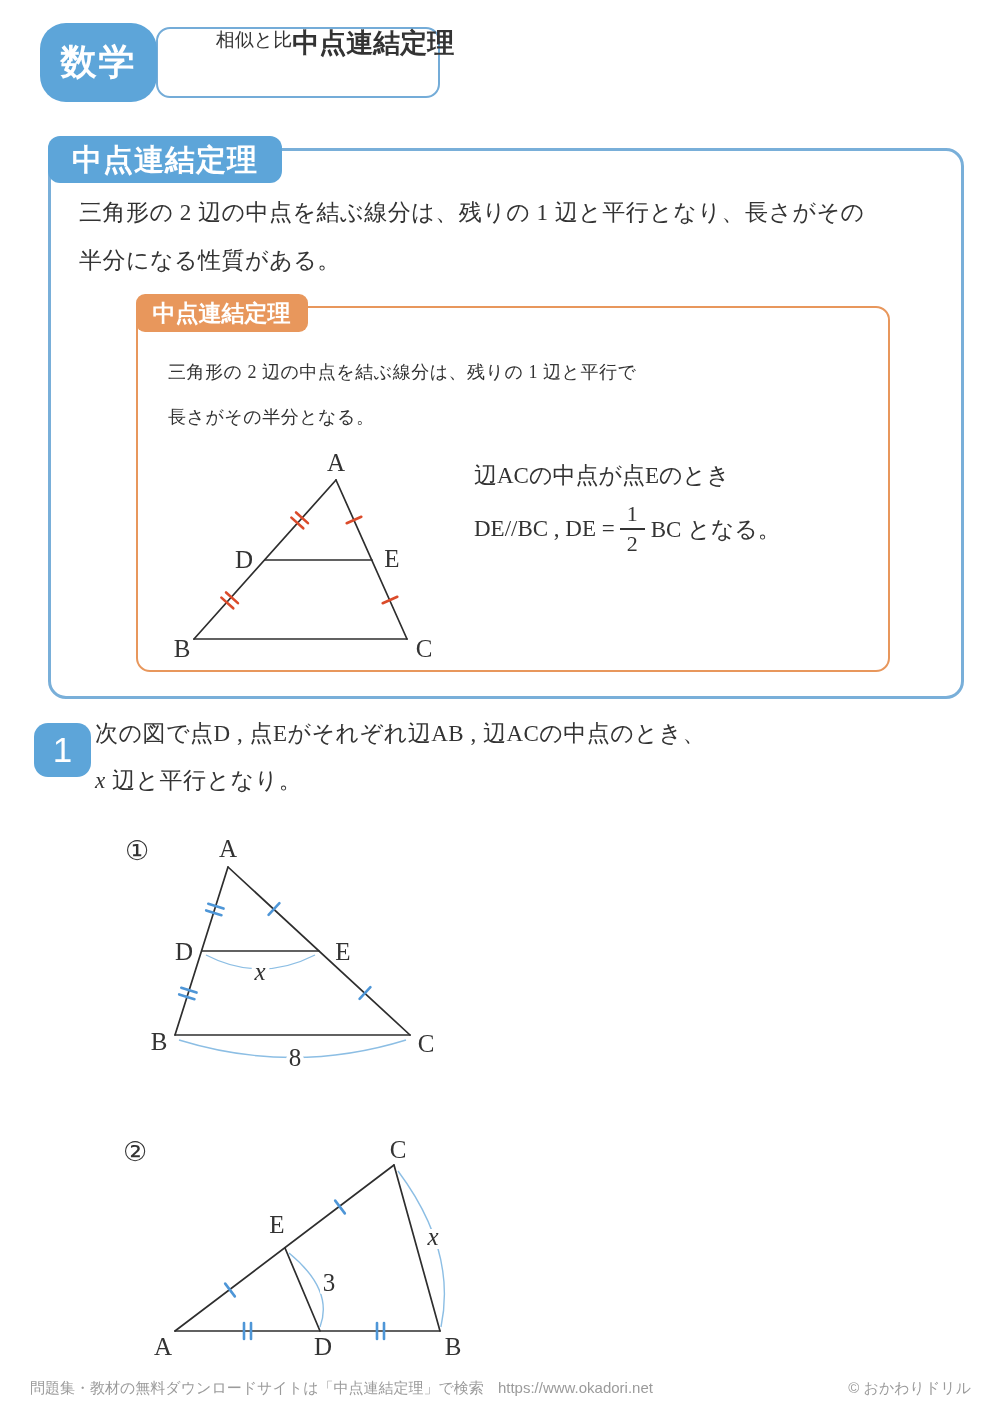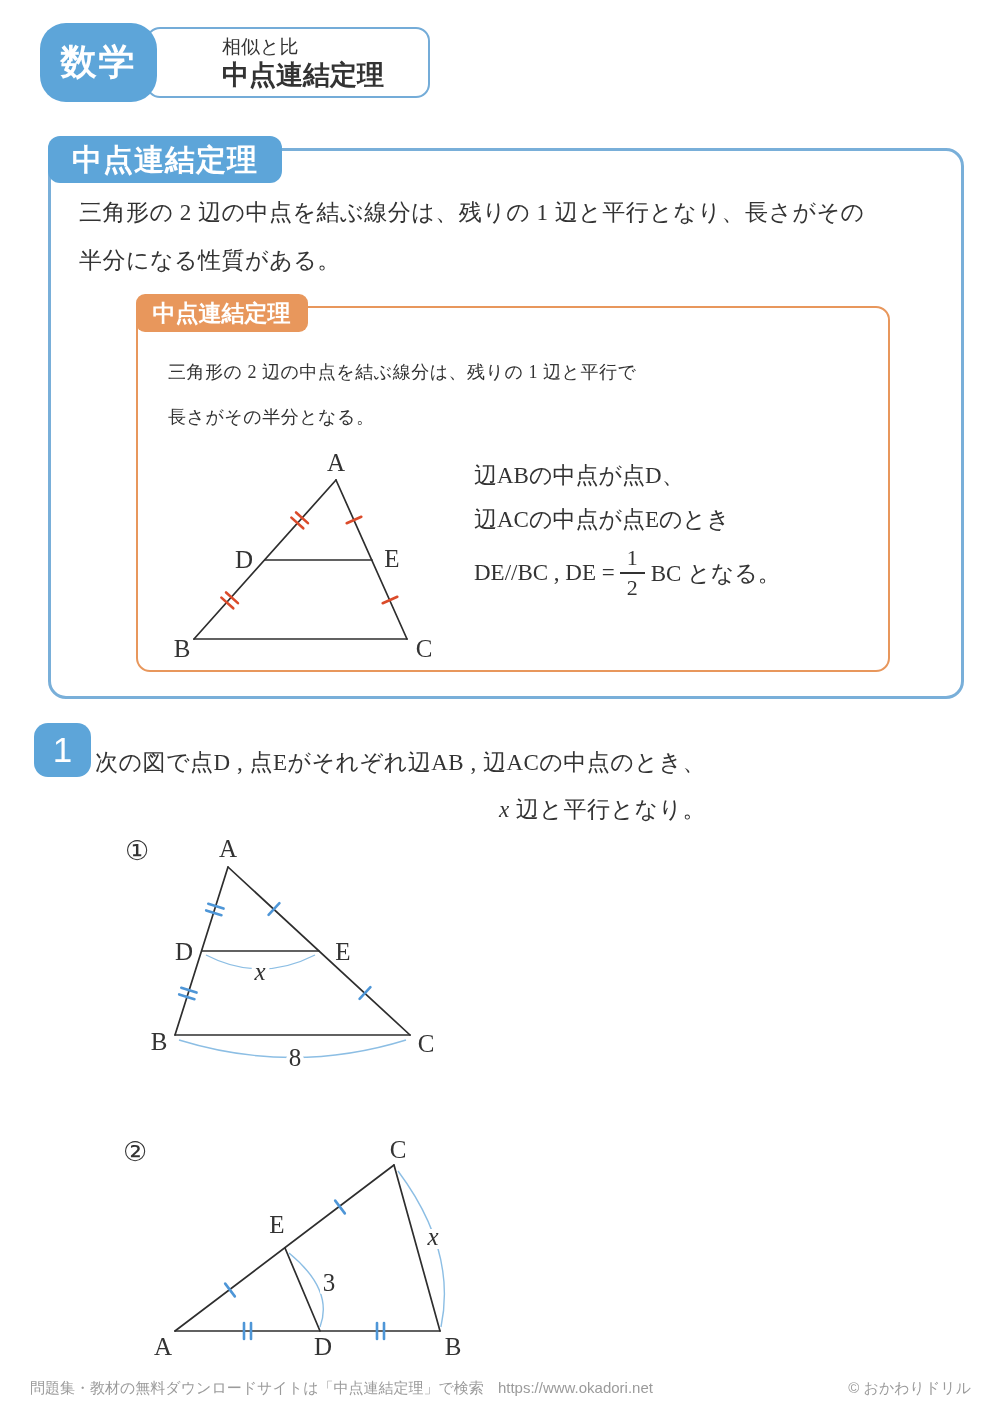--- a/index.html
+++ b/index.html
@@ -6,24 +6,24 @@
   .page {
     position:relative; width:1000px; height:1415px; background:#ffffff;
     font-family:"Liberation Serif","DejaVu Serif",serif; color:#333;
     overflow:hidden;
   }
   .nowrap { white-space:nowrap; }
 
   
   .header { position:absolute; left:40px; top:23px; width:360px; height:80px; }
   .header-outline {
-    position:absolute; left:106px; top:4px; width:284px; height:71px;
+    position:absolute; left:116px; top:4px; width:284px; height:71px;
     border:2px solid #74ACD8; border-radius:14px; box-sizing:border-box;
-    display:flex; flex-direction:column; justify-content:center; padding-left:74px;
-    font-family:Liberation Sans, sans-serif; background:#fff;
+    display:flex; justify-content:center; padding-left:74px;
+    font-family:Liberation Mono, monospace; background:#fff;
   }
   .header-subject {
     position:absolute; left:0; top:0; width:117px; height:79px; background:#5DA5D9;
     border-radius:26px; display:flex; align-items:center; justify-content:center;
     color:#fff; font-size:36px; font-weight:700; letter-spacing:2px;
     font-family:"Liberation Sans","DejaVu Sans",sans-serif; z-index:2;
   }
   .header-category { font-size:19px; line-height:25px; color:#333; }
   .header-topic { font-size:27px; line-height:33px; font-weight:600; color:#333; }
 
@@ -62,21 +62,21 @@
   .frac-num { padding:0 7px 1px; border-bottom:2px solid #333; }
   .frac-den { padding-top:1px; }
 
   
   .problem-badge {
     position:absolute; left:34px; top:723px; width:57px; height:54px;
     background:#5DA5D9; border-radius:14px; color:#fff;
     display:flex; align-items:center; justify-content:center;
     font-size:35px; font-family:"Liberation Sans","DejaVu Sans",sans-serif;
   }
-  .problem-text { position:absolute; left:95px; top:739px; font-size:23px; line-height:47px; letter-spacing:0.5px;text-align:right; }
+  .problem-text { position:absolute; left:95px; top:710px; font-size:23px; line-height:47px; letter-spacing:0.5px; }
   .italic-var { font-style:italic; }
 
   .diagram1-svg { position:absolute; left:105px; top:833px; }
   .diagram2-svg { position:absolute; left:105px; top:1138px; }
 
   
   svg text { font-family:"Liberation Serif","DejaVu Serif",serif; font-size:25px; fill:#333; }
   svg text.idx { font-family:"DejaVu Sans","Liberation Sans",sans-serif; font-size:27px; }
   .edge { stroke:#2E2E2E; stroke-width:1.7; fill:none; stroke-linecap:round; }
   .tick-red line { stroke:#DB4B2A; stroke-width:2.6; stroke-linecap:round; }
@@ -140,21 +140,20 @@
           <line x1="238" y1="148" x2="238" y2="164"></line>
         </g>
         <text x="184" y="27" text-anchor="middle">A</text>
         <text x="30" y="213" text-anchor="middle">B</text>
         <text x="272" y="213" text-anchor="middle">C</text>
         <text x="92" y="124" text-anchor="middle">D</text>
         <text x="240" y="123" text-anchor="middle">E</text>
       </svg>
 
       <div class="note">
-        <div class="note-line">辺ABの中点が点D、</div>
         <div class="note-line">辺ACの中点が点Eのとき</div>
         <div class="formula">
           <span>DE//BC , DE =</span>
           <span class="frac">
             <span class="frac-num">1</span>
             <span class="frac-den">2</span>
           </span>
           <span>BC となる。</span>
         </div>
       </div>

